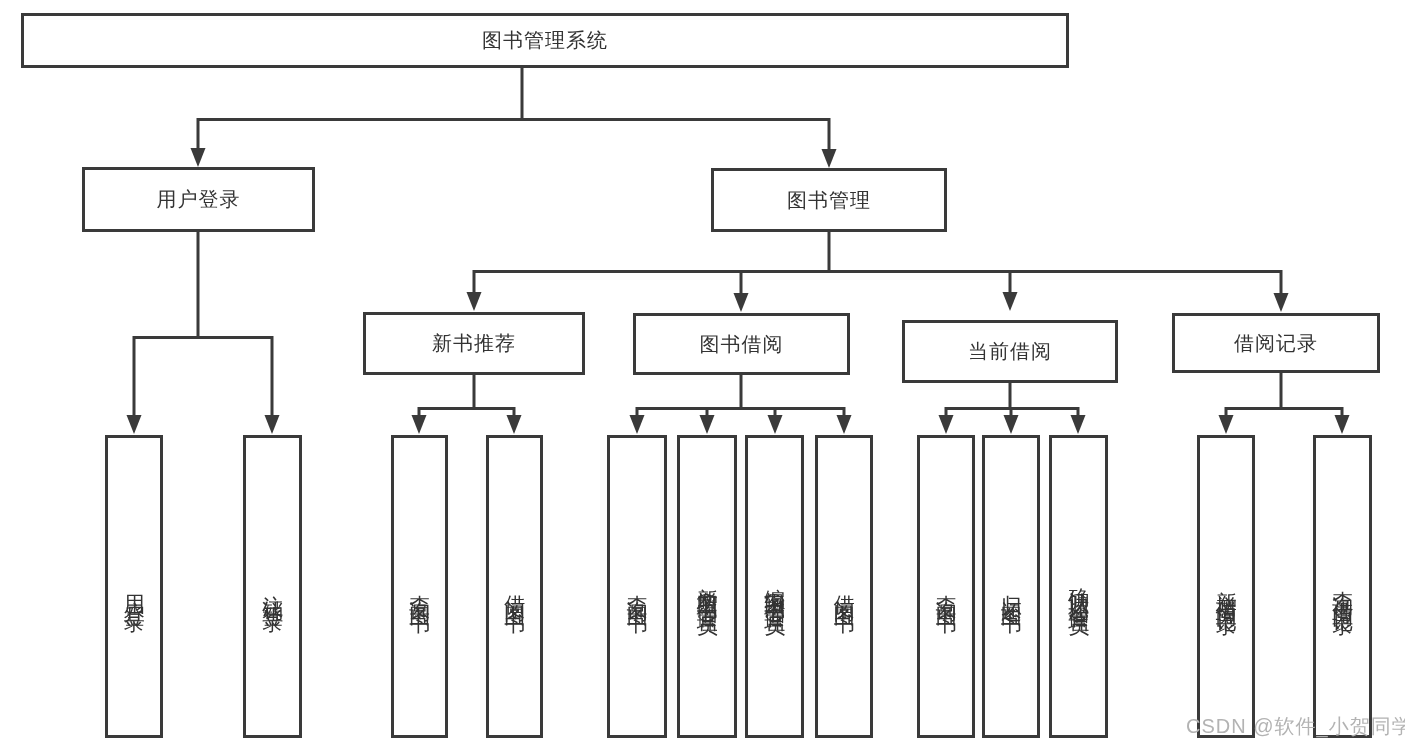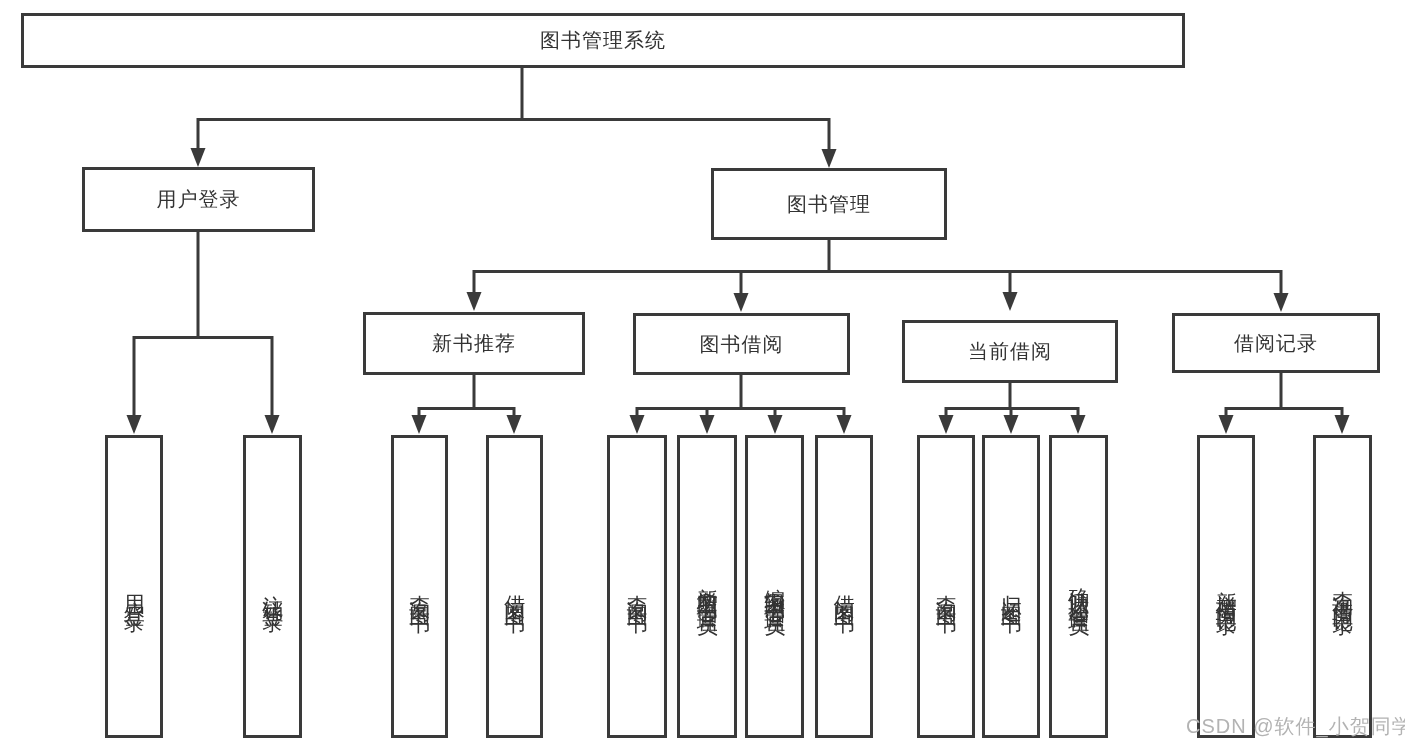--- a/index.html
+++ b/index.html
@@ -30,23 +30,23 @@
     display: flex;
     align-items: center;
     justify-content: center;
     z-index: 2;
     line-height: 1.25;
   }
   .node-h {
     font-size: 20px;
     letter-spacing: 1px;
   }
-  .node-root { left: 21px;  top: 13px;  width: 1164px; height: 55px; }
+  .node-root { left: 21px;  top: 13px;  width: 1048px; height: 55px; }
   .node-user-login   { left: 82px;  top: 167px; width: 233px; height: 65px; }
-  .node-book-mgmt    { left: 711px; top: 168px; width: 236px; height: 72px; }
+  .node-book-mgmt    { left: 711px; top: 168px; width: 236px; height: 64px; }
   .node-new-book     { left: 363px; top: 312px; width: 222px; height: 63px; }
   .node-book-borrow  { left: 633px; top: 313px; width: 217px; height: 62px; }
   .node-cur-borrow   { left: 902px; top: 312px; width: 216px; height: 63px; margin-top: 8px; }
   .node-records      { left: 1172px; top: 313px; width: 208px; height: 60px; }
   .leaf {
     top: 435px;
     height: 303px;
     writing-mode: vertical-lr;
     font-size: 21px;
     letter-spacing: 6px;

